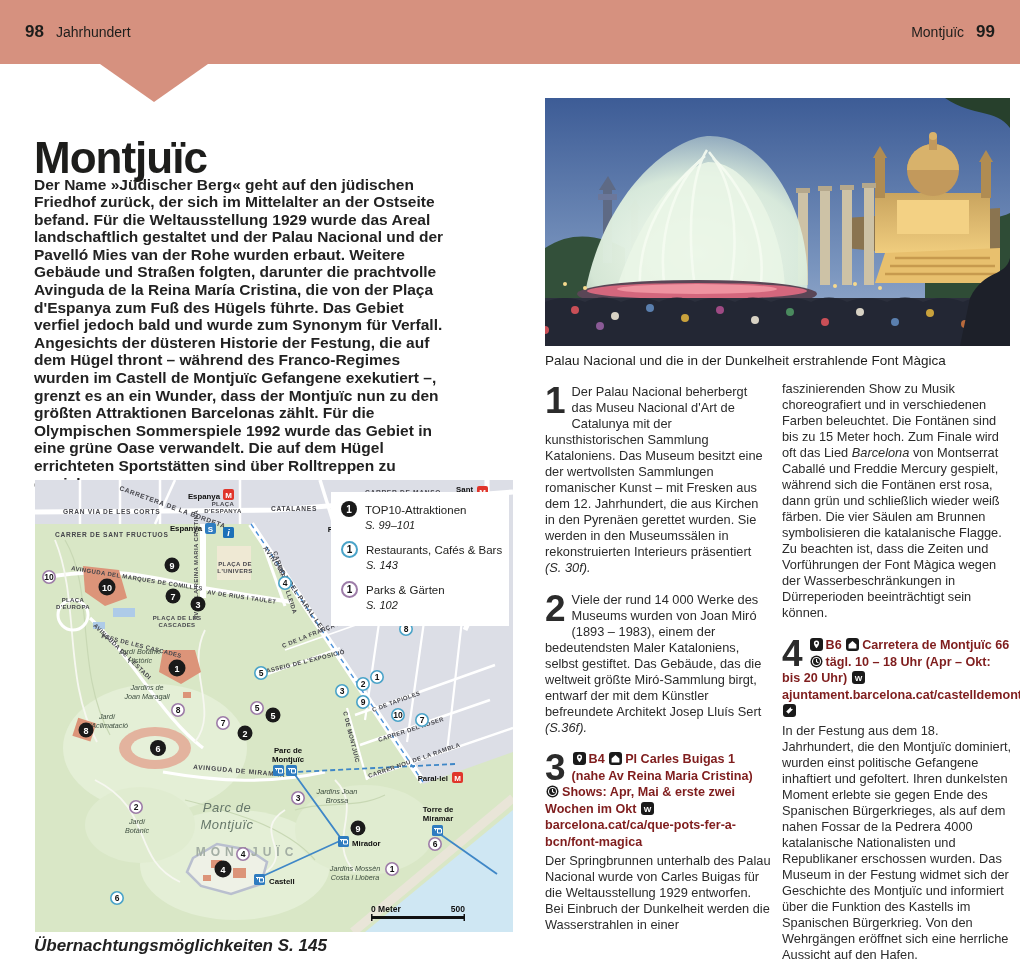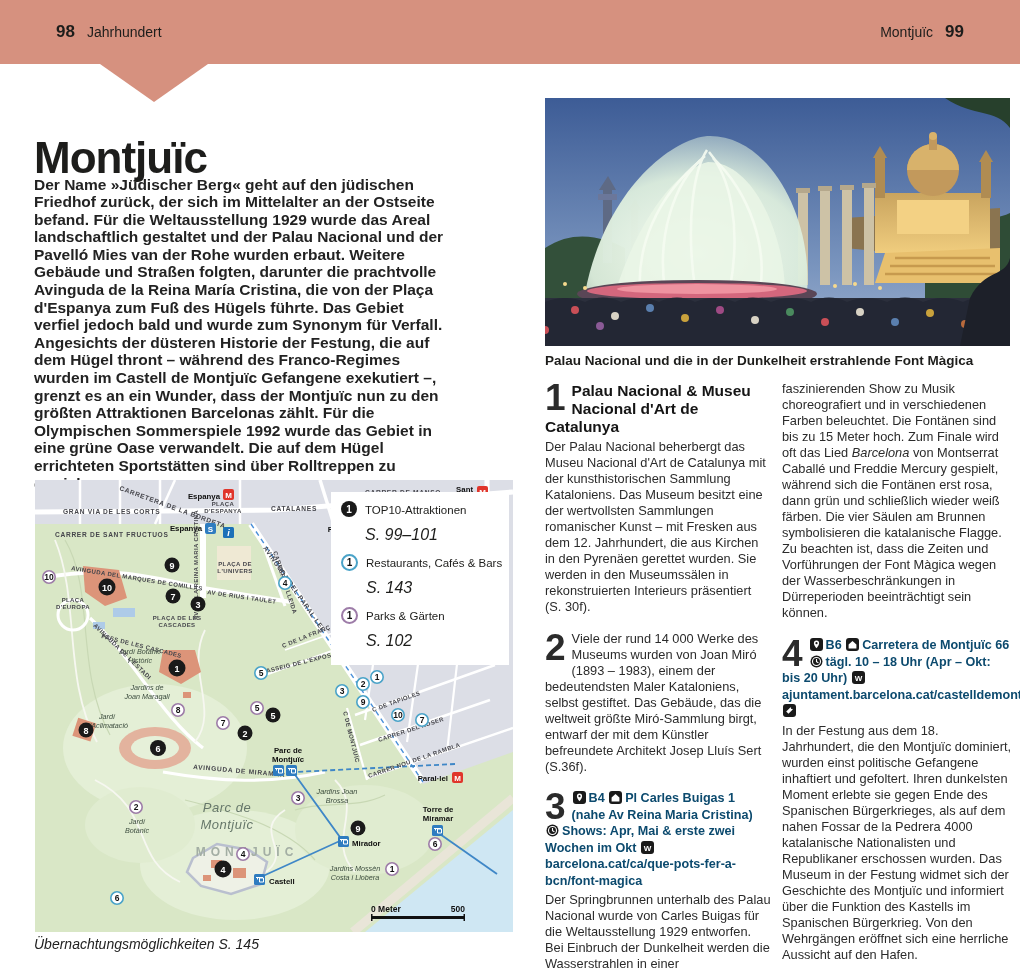--- a/index.html
+++ b/index.html
@@ -2,53 +2,53 @@
 <html><head>
 <meta charset="utf-8">
 <style>
   html,body{margin:0;padding:0;}
   body{
     width:1020px;height:974px;position:relative;background:#fff;
     font-family:"Liberation Sans",sans-serif;color:#1d1d1b;overflow:hidden;
   }
   
   .topbar{position:absolute;left:0;top:0;width:1020px;height:64px;background:#d6917f;
-    display:flex;align-items:center;justify-content:space-between;padding:0 56px;box-sizing:border-box;}
+    display:flex;align-items:center;justify-content:space-between;padding:0 25px;box-sizing:border-box;}
   .topbar .grp{display:flex;align-items:baseline;gap:12px;}
   .pagenum{font-weight:800;font-size:17px;}
   .seclabel{font-size:14px;font-weight:500;}
   .tab-tri{position:absolute;left:100px;top:64px;width:0;height:0;
     border-left:54px solid transparent;border-right:54px solid transparent;border-top:38px solid #d6917f;}
   
   .title{position:absolute;left:34px;top:104px;font-size:44px;font-weight:800;letter-spacing:-1px;}
   .intro{position:absolute;left:34px;top:160px;width:416px;font-size:15.5px;line-height:17.6px;
     font-weight:700;color:#222;}
   .map-wrap{position:absolute;left:35px;top:480px;width:478px;height:452px;}
   .legend{position:absolute;right:4px;top:12px;width:178px;background:#fff;padding:8px 6px 6px 10px;box-sizing:border-box;}
   .leg-row{display:flex;gap:8px;margin-bottom:9px;align-items:flex-start;}
   .badge{width:16px;height:16px;border-radius:50%;flex:0 0 16px;display:flex;align-items:center;justify-content:center;
     font-size:10px;font-weight:800;margin-top:1px;}
   .badge.b-top10{background:#1a1a1a;color:#fff;}
   .badge.b-rest{background:#fff;color:#111;border:2px solid #4aa3c8;width:13px;height:13px;flex-basis:13px;}
   .badge.b-park{background:#fff;color:#111;border:2px solid #9d7ca8;width:13px;height:13px;flex-basis:13px;}
   .leg-label{font-size:11.5px;font-weight:400;line-height:13px;}
-  .leg-page{font-size:16px;font-weight:400;font-style:italic;margin-top:8px;}
-  .map-caption{position:absolute;left:34px;top:936px;font-size:14px;font-style:italic;font-weight:400;color:#222;}
+  .leg-page{font-size:11px;font-weight:400;font-style:italic;margin-top:1px;}
+  .map-caption{position:absolute;left:34px;top:936px;font-size:17px;font-style:italic;font-weight:700;color:#222;}
   
   .photo{position:absolute;left:545px;top:98px;width:465px;height:248px;}
-  .photo-caption{position:absolute;left:545px;top:353px;width:465px;font-size:13.5px;font-weight:700;}
+  .photo-caption{position:absolute;left:545px;top:353px;width:465px;font-size:13.5px;font-weight:400;}
   .col{position:absolute;top:381px;width:226px;font-size:12.8px;line-height:16px;color:#2b2b2b;}
   .col1{left:545px;}
   .col2{left:782px;width:230px;}
   .entry{margin-bottom:15px;}
   .num{float:left;font-size:37px;line-height:33px;font-weight:800;margin-right:8px;letter-spacing:-2px;}
   .etitle{font-size:15.5px;line-height:18px;font-weight:800;color:#151515;padding-top:1px;}
   .ebody{margin-top:3px;}
-  .eref{}
-  .infoline{font-weight:700;font-size:12.6px;line-height:16.5px;color:#0c4a6e;margin-top:2px;}
+  .eref{font-style:italic;}
+  .infoline{font-weight:700;font-size:12.6px;line-height:16.5px;color:#7f1d1d;margin-top:2px;}
   .ib{display:inline-block;width:13px;height:13px;vertical-align:-2px;margin:0 3px 0 1px;}
   
   .st{font-size:6.6px;letter-spacing:.7px;fill:#46464c;font-weight:700;}
   .st6{font-size:6px;letter-spacing:.4px;fill:#46464c;font-weight:700;}
   .pk{font-style:italic;font-size:7.2px;fill:#3e4e40;}
   .stn{font-weight:800;font-size:7.8px;fill:#0f0f0f;}
   .bigpark{font-style:italic;font-size:13px;fill:#66776a;letter-spacing:.5px;}
   .bigmont{font-size:12px;fill:#a3aea4;letter-spacing:5px;font-weight:700;}
   .mk-b{font-size:9px;font-weight:800;fill:#fff;}
   .mk-o{font-size:8.5px;font-weight:800;fill:#111;}
@@ -507,21 +507,20 @@
     </g>
     <path d="M425,200 C440,170 460,180 465,160 L465,248 L415,248 Z" fill="#1d2029"></path>
   </svg>
 </div>
 <div class="photo-caption">Palau Nacional und die in der Dunkelheit erstrahlende Font Màgica</div>
 
 <div class="col col1">
 
   <div class="entry">
     <span class="num">1</span>
-    <div class="etitle">Palau Nacional &amp; Museu Nacional d'Art de Catalunya</div>
     <div class="ebody"><span>Der Palau Nacional beherbergt das Museu Nacional d'Art de Catalunya mit der kunsthistorischen Sammlung Kataloniens. Das Museum besitzt eine der wertvollsten Sammlungen romanischer Kunst – mit Fresken aus dem 12. Jahrhundert, die aus Kirchen in den Pyrenäen gerettet wurden. Sie werden in den Museumssälen in rekonstruierten Interieurs präsentiert </span><span class="eref">(S. 30f).</span></div>
   </div>
 
   <div class="entry">
     <span class="num">2</span>
     <div class="ebody" style="margin-top:16px;"><span>Viele der rund 14 000 Werke des Museums wurden von Joan Miró (1893 – 1983), einem der bedeutendsten Maler Kataloniens, selbst gestiftet. Das Gebäude, das die weltweit größte Miró-Sammlung birgt, entwarf der mit dem Künstler befreundete Architekt Josep Lluís Sert </span><span class="eref">(S.36f).</span></div>
   </div>
 
   <div class="entry">
     <span class="num">3</span>

